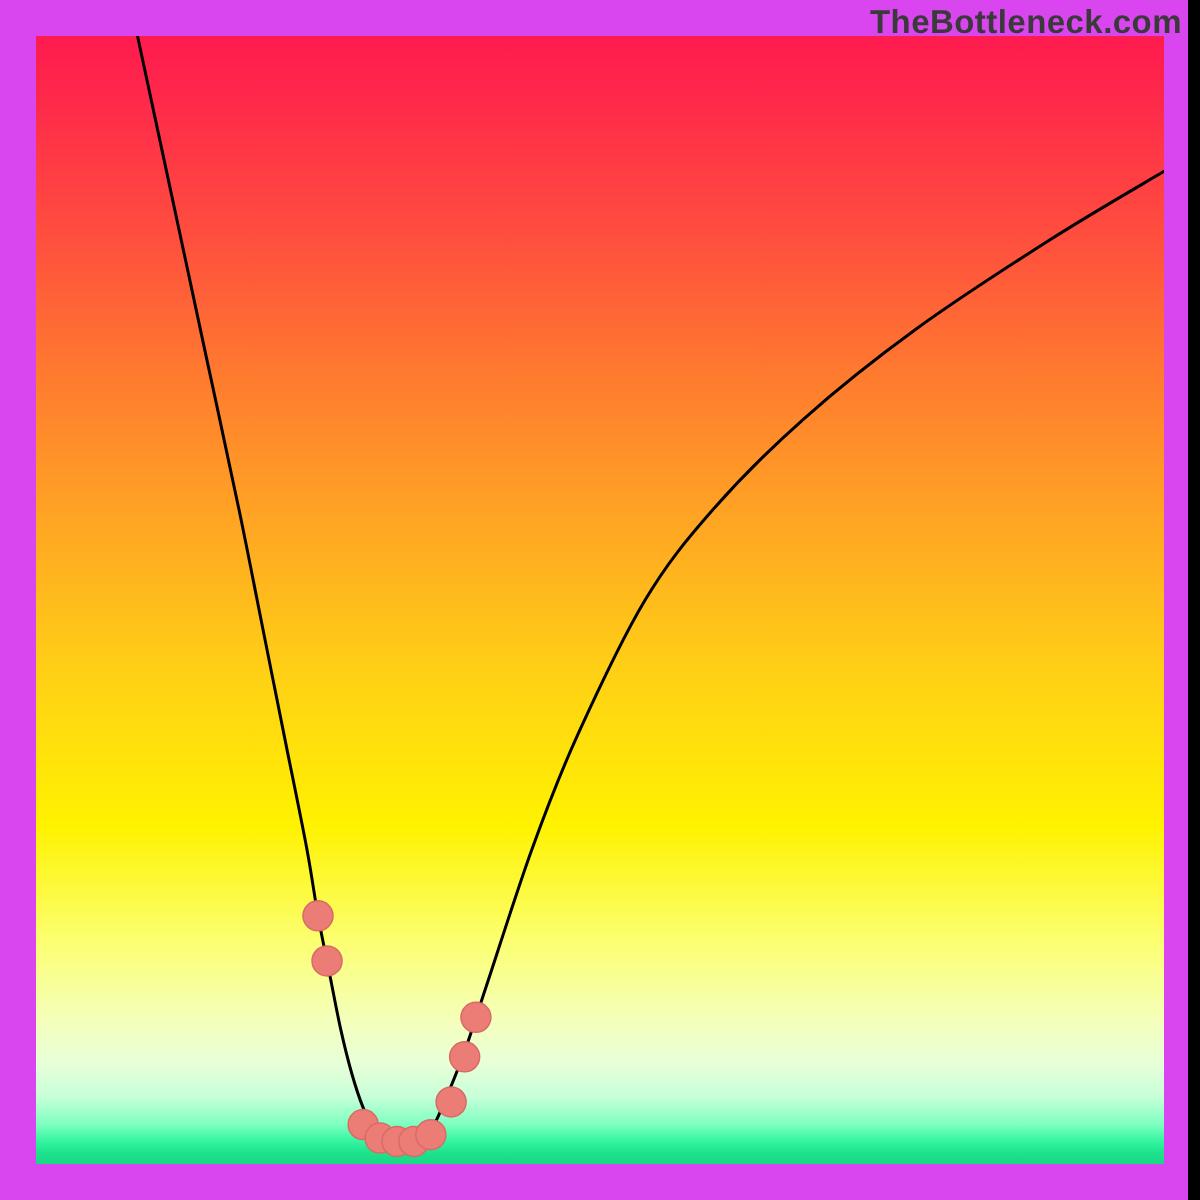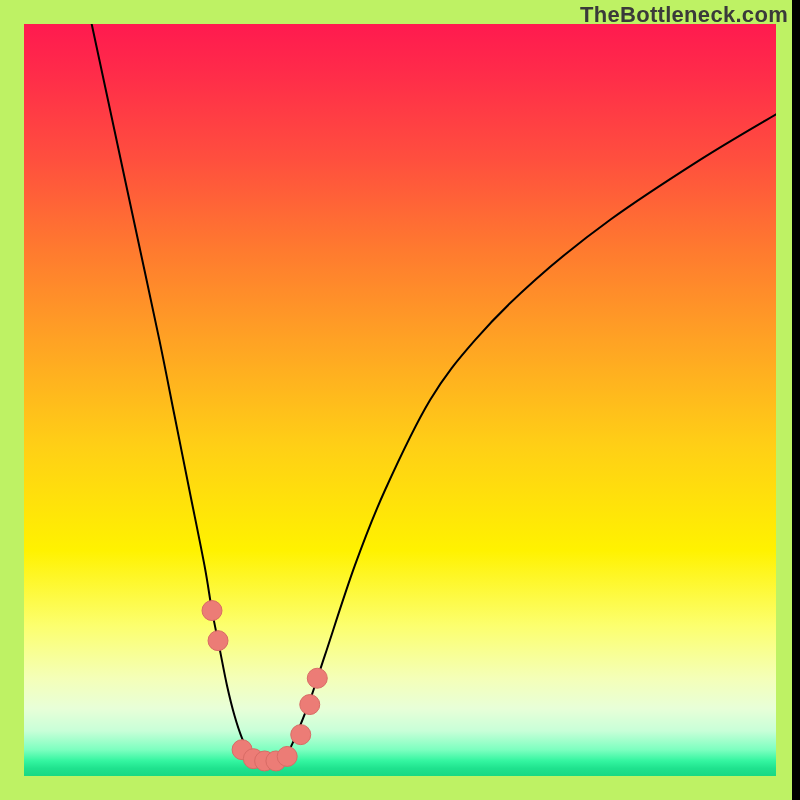--- a/index.html
+++ b/index.html
@@ -3,21 +3,21 @@
 <meta charset="utf-8">
 <style>
   * { margin: 0; padding: 0; box-sizing: border-box; }
   html, body { width: 800px; height: 800px; overflow: hidden; }
   body { background: #000; position: relative; font-family: Arial, sans-serif; }
 
   .outer {
     position: absolute;
     left: 0; top: 0;
     width: 792px; height: 800px;
-    background: #bef264;
+    background: #d946ef;
   }
 
   .plot-area {
     position: absolute;
     left: 24px;
     top: 24px;
     width: 752px;   
     height: 752px;
     overflow: hidden;
   }

